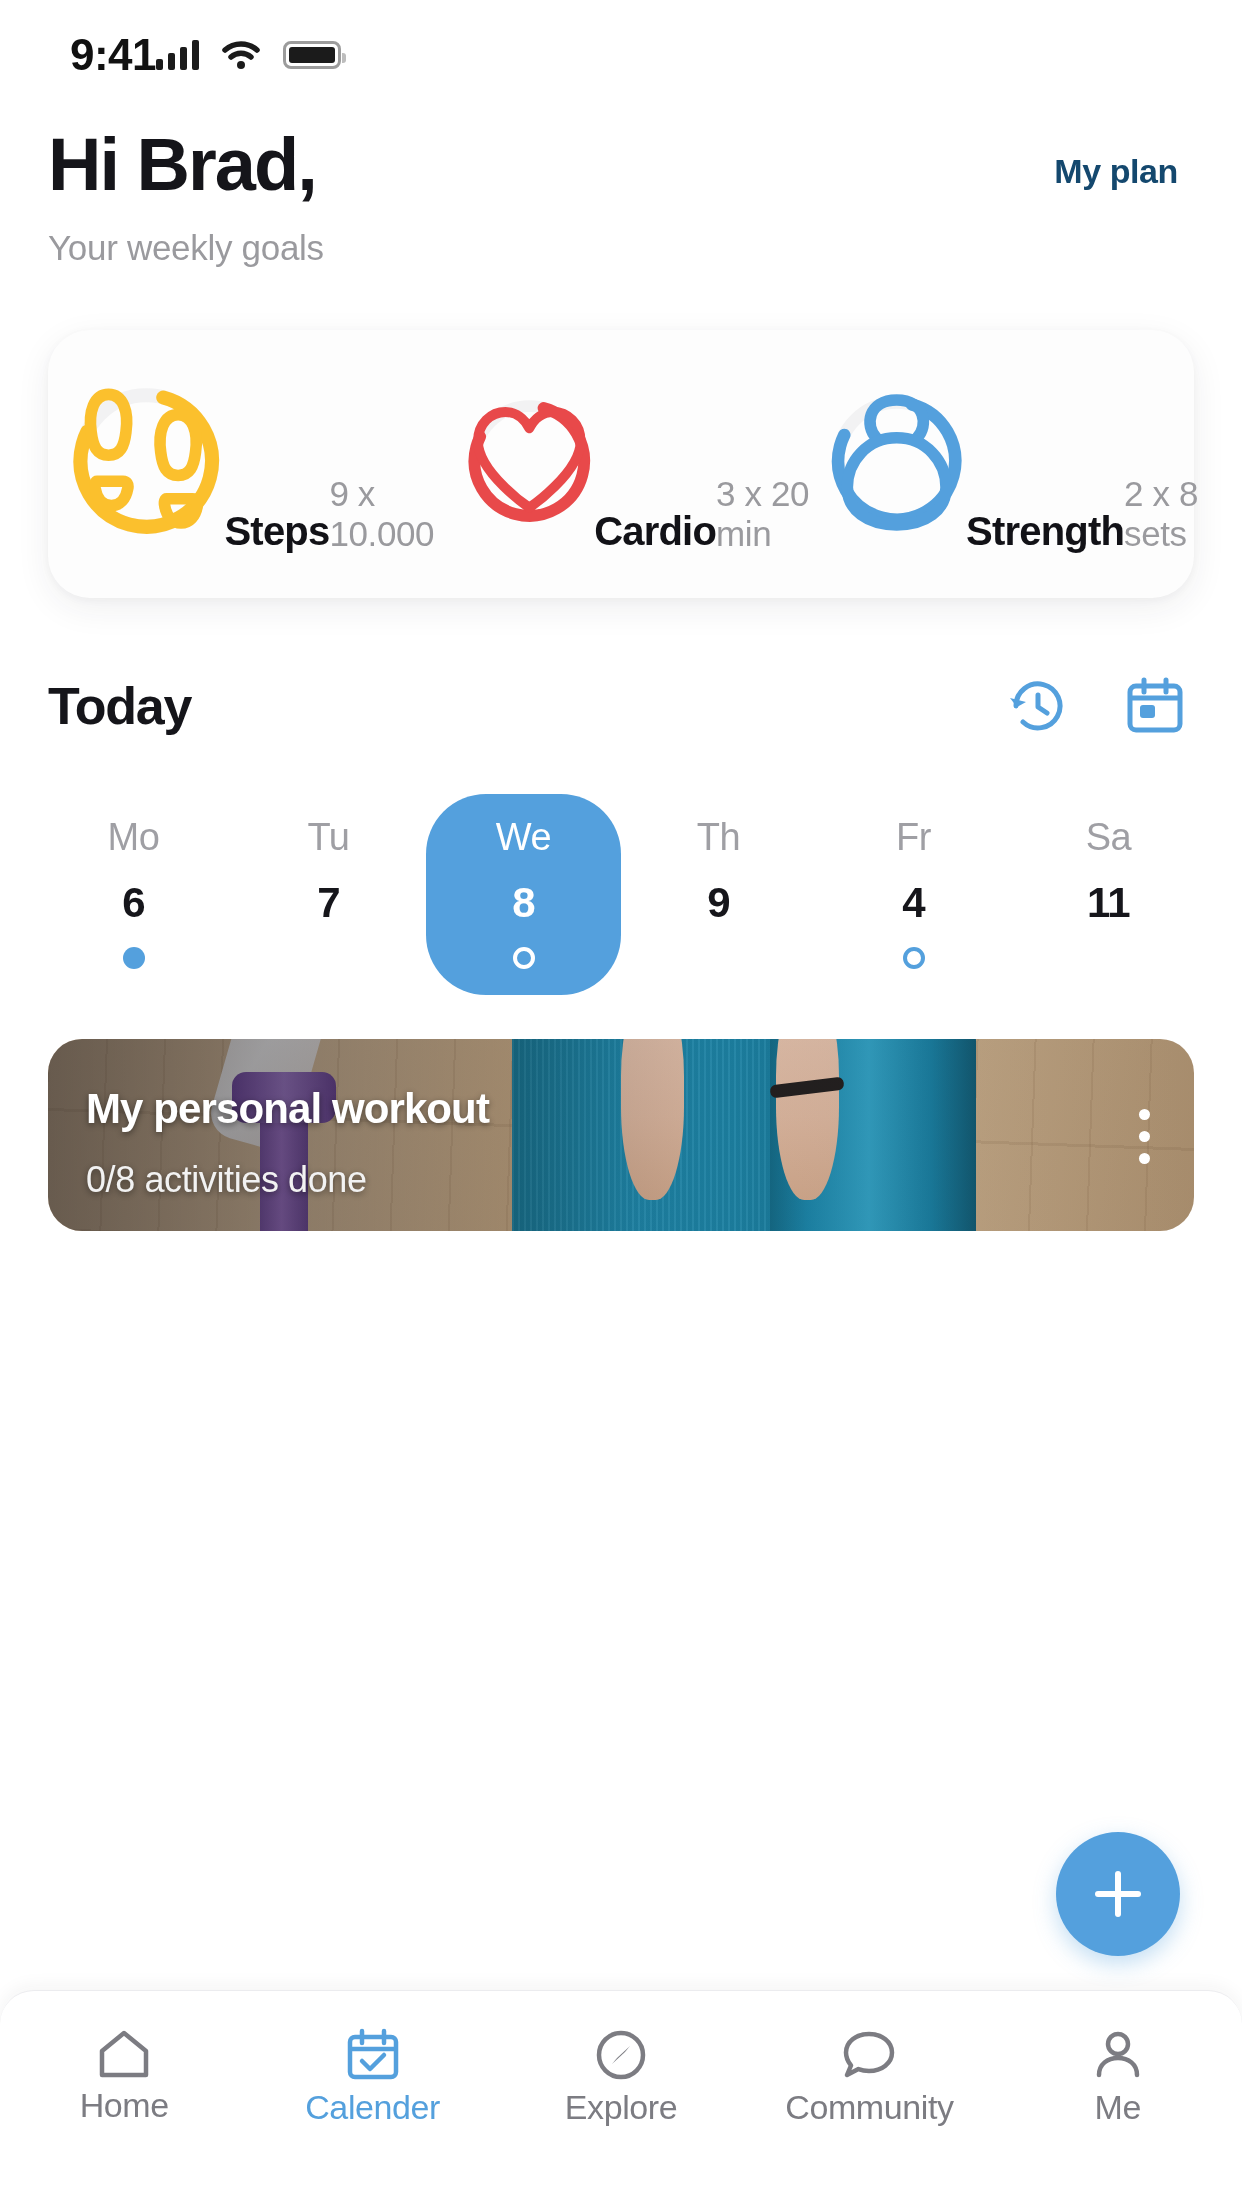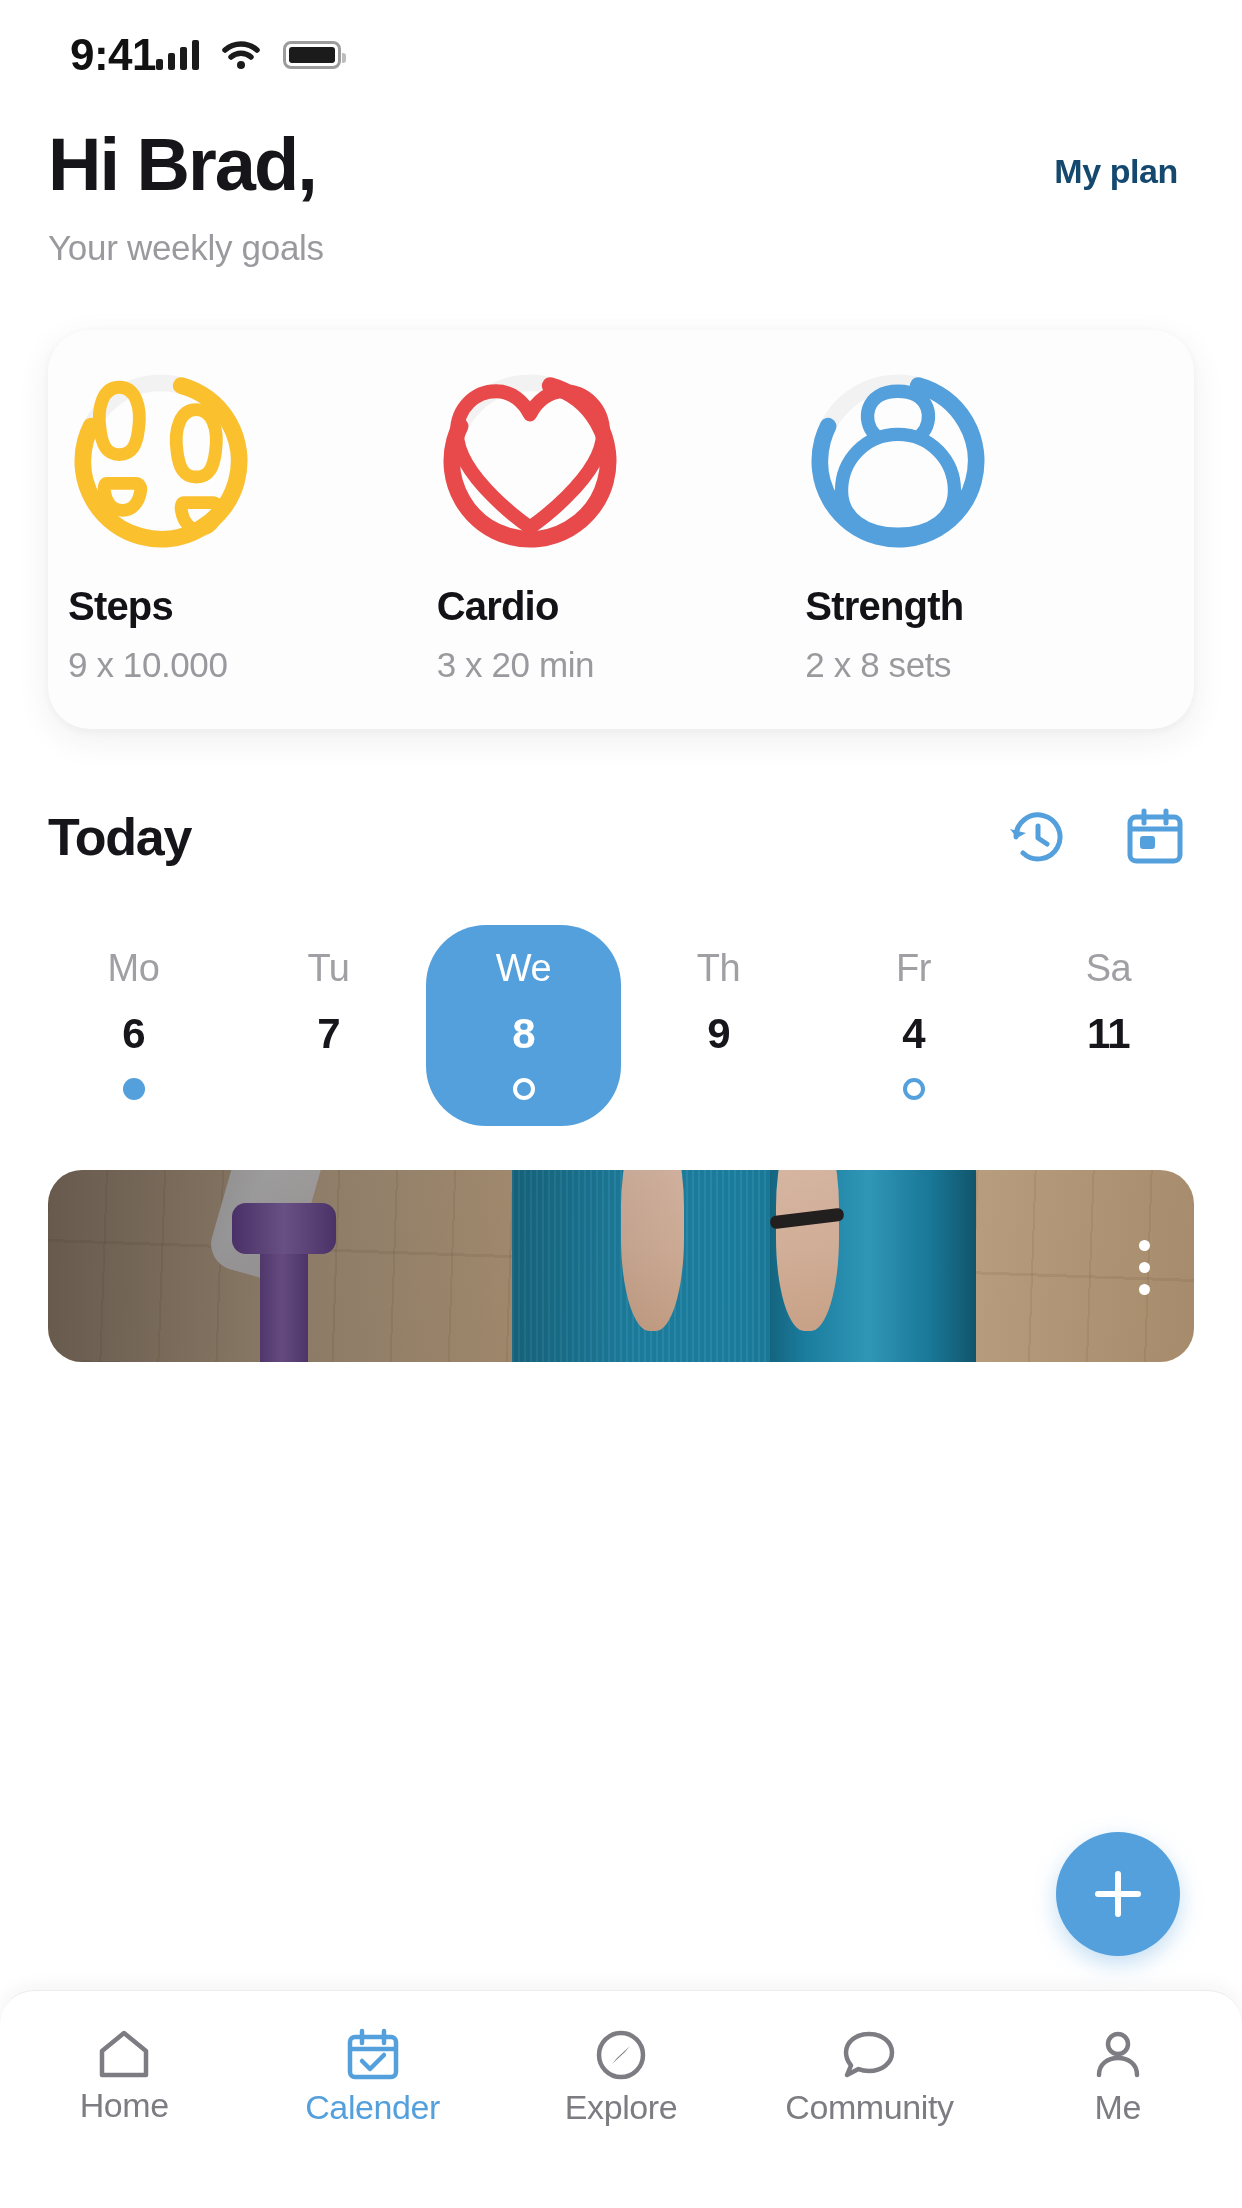--- a/index.html
+++ b/index.html
@@ -58,21 +58,21 @@
 
   
   .goals-card {
     margin:62px 48px 0 48px;
     background:#fdfdfd;
     border-radius:42px;
     box-shadow:0 10px 34px rgba(40,45,60,0.075), 0 2px 8px rgba(40,45,60,0.04);
     padding:38px 20px 44px 20px;
     display:flex;
   }
-  .goal { flex:1; display:flex; flex-direction:column; align-items:flex-start; }
+  .goal { flex:1; display:flex; flex-direction:row; align-items:flex-end; }
   .ring { width:186px; height:186px; position:relative; }
   .ring svg { width:100%; height:100%; display:block; }
   .ring .glyph {
     position:absolute; inset:0;
     display:flex; align-items:center; justify-content:center;
   }
   .goal-name {
     margin-top:30px; font-size:40px; font-weight:800; letter-spacing:-0.8px; color:#121217;
   }
   .goal-val { margin-top:16px; font-size:35px; color:#9a9a9e; letter-spacing:-0.4px; }
@@ -350,20 +350,24 @@
     <div class="wk-floor"></div>
     <div class="wk-bottle"></div>
     <div class="wk-dumb"></div>
     <div class="wk-mat"></div>
     <div class="wk-roll"></div>
     <div class="wk-arm1"></div>
     <div class="wk-arm2"></div>
     <div class="wk-band"></div>
     <div class="wk-shade"></div>
   </div>
+  <div class="wk-text">
+    <div class="wk-title">My personal workout</div>
+    <div class="wk-sub">0/8 activities done</div>
+  </div>
   <div class="wk-more">
       <i></i>
       <i></i>
       <i></i>
     </div>
 </div>
 
 <div class="fab">
   <span></span>
 </div>

